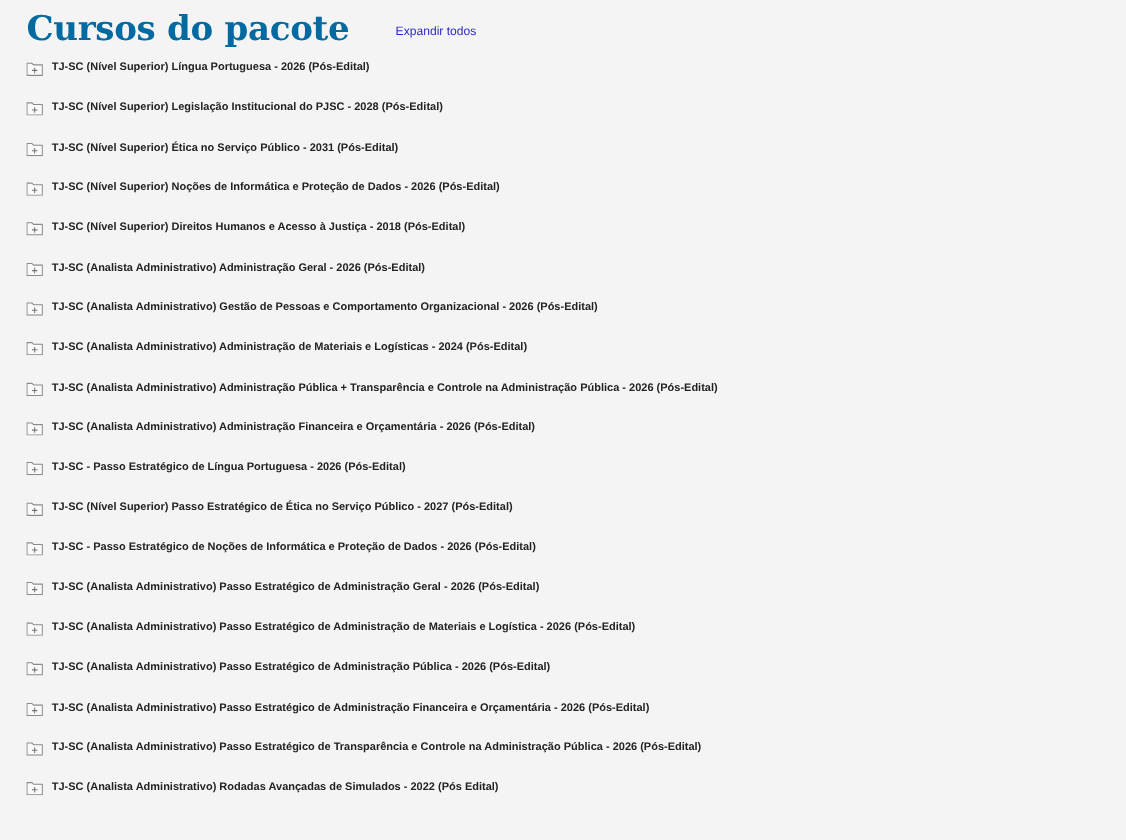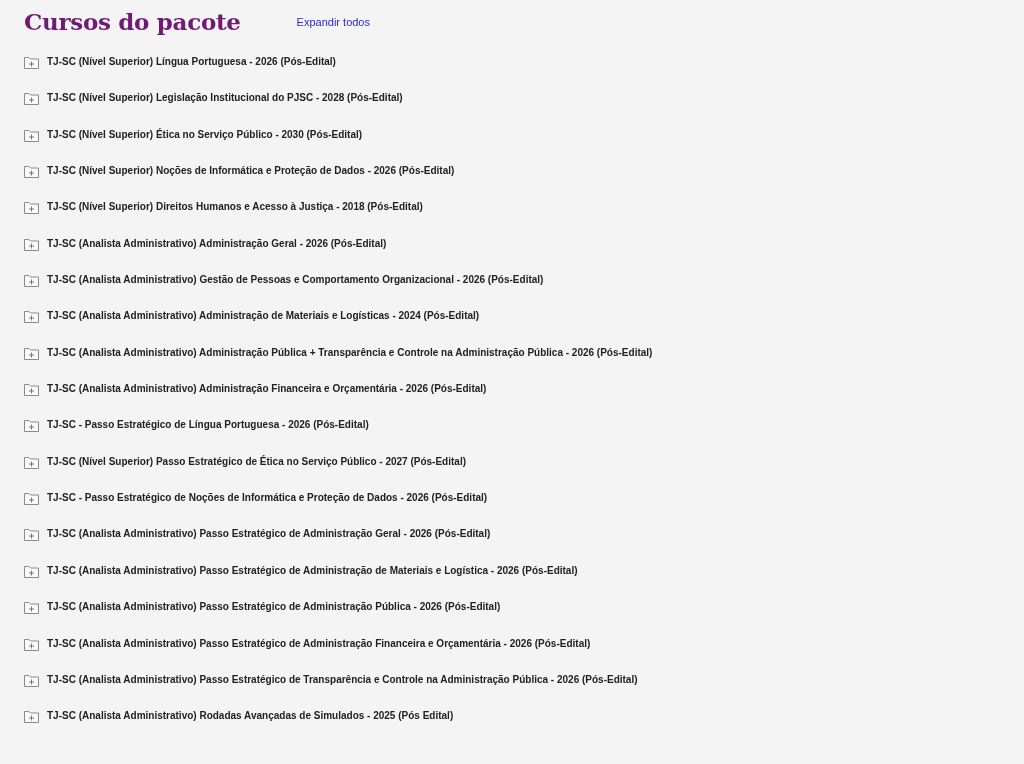--- a/index.html
+++ b/index.html
@@ -1,19 +1,19 @@
 <!DOCTYPE html>
 <html><head>
 <meta charset="utf-8">
 <style>
   html, body { margin:0; padding:0; }
   body { width:1024px; height:764px; background:#f4f4f4; overflow:hidden; position:relative; }
   .header { position:absolute; left:24px; top:8px; display:flex; align-items:baseline; }
-  .title { font-family:"DejaVu Serif", serif; font-size:23px; font-weight:bold; color:#701a75; margin:0; letter-spacing:-0.3px; }
-  .expand { font-family:"Liberation Sans", sans-serif; font-size:11px; color:#2b2bbd; margin-left:56px; cursor:pointer; text-decoration:none; position:relative; top:-4px; }
+  .title { font-family:"DejaVu Serif", serif; font-size:31px; font-weight:bold; color:#0369a1; margin:0; letter-spacing:-0.3px; }
+  .expand { font-family:"Liberation Sans", sans-serif; font-size:11px; color:#2b2bbd; margin-left:42px; cursor:pointer; text-decoration:none; position:relative; top:-4px; }
   .list { position:absolute; left:24px; top:53px; margin:0; padding:0; list-style:none; }
   .item { height:36.35px; display:flex; align-items:flex-start; cursor:pointer; }
   .icon { width:15px; height:13px; margin-top:3px; margin-right:8px; flex:none; }
   .label { font-family:"Liberation Sans", sans-serif; font-weight:bold; font-size:10px; color:#222; line-height:18px; white-space:nowrap; }
 </style>
 </head>
 <body>
 
 <div class="header">
   <h1 class="title">Cursos do pacote</h1>
@@ -33,21 +33,21 @@
       <path d="M0.5 1.5 H5 L6.5 3 H14.5 V12.5 H0.5 Z" fill="#fafafa" stroke="#8a8a8a" stroke-width="1"></path>
       <path d="M7.5 5.5 V10.5 M5 8 H10" stroke="#777" stroke-width="1"></path>
     </svg>
     <span class="label">TJ-SC (Nível Superior) Legislação Institucional do PJSC - 2028 (Pós-Edital)</span>
   </li>
     <li class="item">
     <svg class="icon" viewBox="0 0 15 13">
       <path d="M0.5 1.5 H5 L6.5 3 H14.5 V12.5 H0.5 Z" fill="#fafafa" stroke="#8a8a8a" stroke-width="1"></path>
       <path d="M7.5 5.5 V10.5 M5 8 H10" stroke="#777" stroke-width="1"></path>
     </svg>
-    <span class="label">TJ-SC (Nível Superior) Ética no Serviço Público - 2030 (Pós-Edital)</span>
+    <span class="label">TJ-SC (Nível Superior) Ética no Serviço Público - 2031 (Pós-Edital)</span>
   </li>
     <li class="item">
     <svg class="icon" viewBox="0 0 15 13">
       <path d="M0.5 1.5 H5 L6.5 3 H14.5 V12.5 H0.5 Z" fill="#fafafa" stroke="#8a8a8a" stroke-width="1"></path>
       <path d="M7.5 5.5 V10.5 M5 8 H10" stroke="#777" stroke-width="1"></path>
     </svg>
     <span class="label">TJ-SC (Nível Superior) Noções de Informática e Proteção de Dados - 2026 (Pós-Edital)</span>
   </li>
     <li class="item">
     <svg class="icon" viewBox="0 0 15 13">
@@ -145,15 +145,15 @@
       <path d="M0.5 1.5 H5 L6.5 3 H14.5 V12.5 H0.5 Z" fill="#fafafa" stroke="#8a8a8a" stroke-width="1"></path>
       <path d="M7.5 5.5 V10.5 M5 8 H10" stroke="#777" stroke-width="1"></path>
     </svg>
     <span class="label">TJ-SC (Analista Administrativo) Passo Estratégico de Transparência e Controle na Administração Pública - 2026 (Pós-Edital)</span>
   </li>
     <li class="item">
     <svg class="icon" viewBox="0 0 15 13">
       <path d="M0.5 1.5 H5 L6.5 3 H14.5 V12.5 H0.5 Z" fill="#fafafa" stroke="#8a8a8a" stroke-width="1"></path>
       <path d="M7.5 5.5 V10.5 M5 8 H10" stroke="#777" stroke-width="1"></path>
     </svg>
-    <span class="label">TJ-SC (Analista Administrativo) Rodadas Avançadas de Simulados - 2025 (Pós Edital)</span>
+    <span class="label">TJ-SC (Analista Administrativo) Rodadas Avançadas de Simulados - 2022 (Pós Edital)</span>
   </li>
   </ul>
 
 </body></html>

